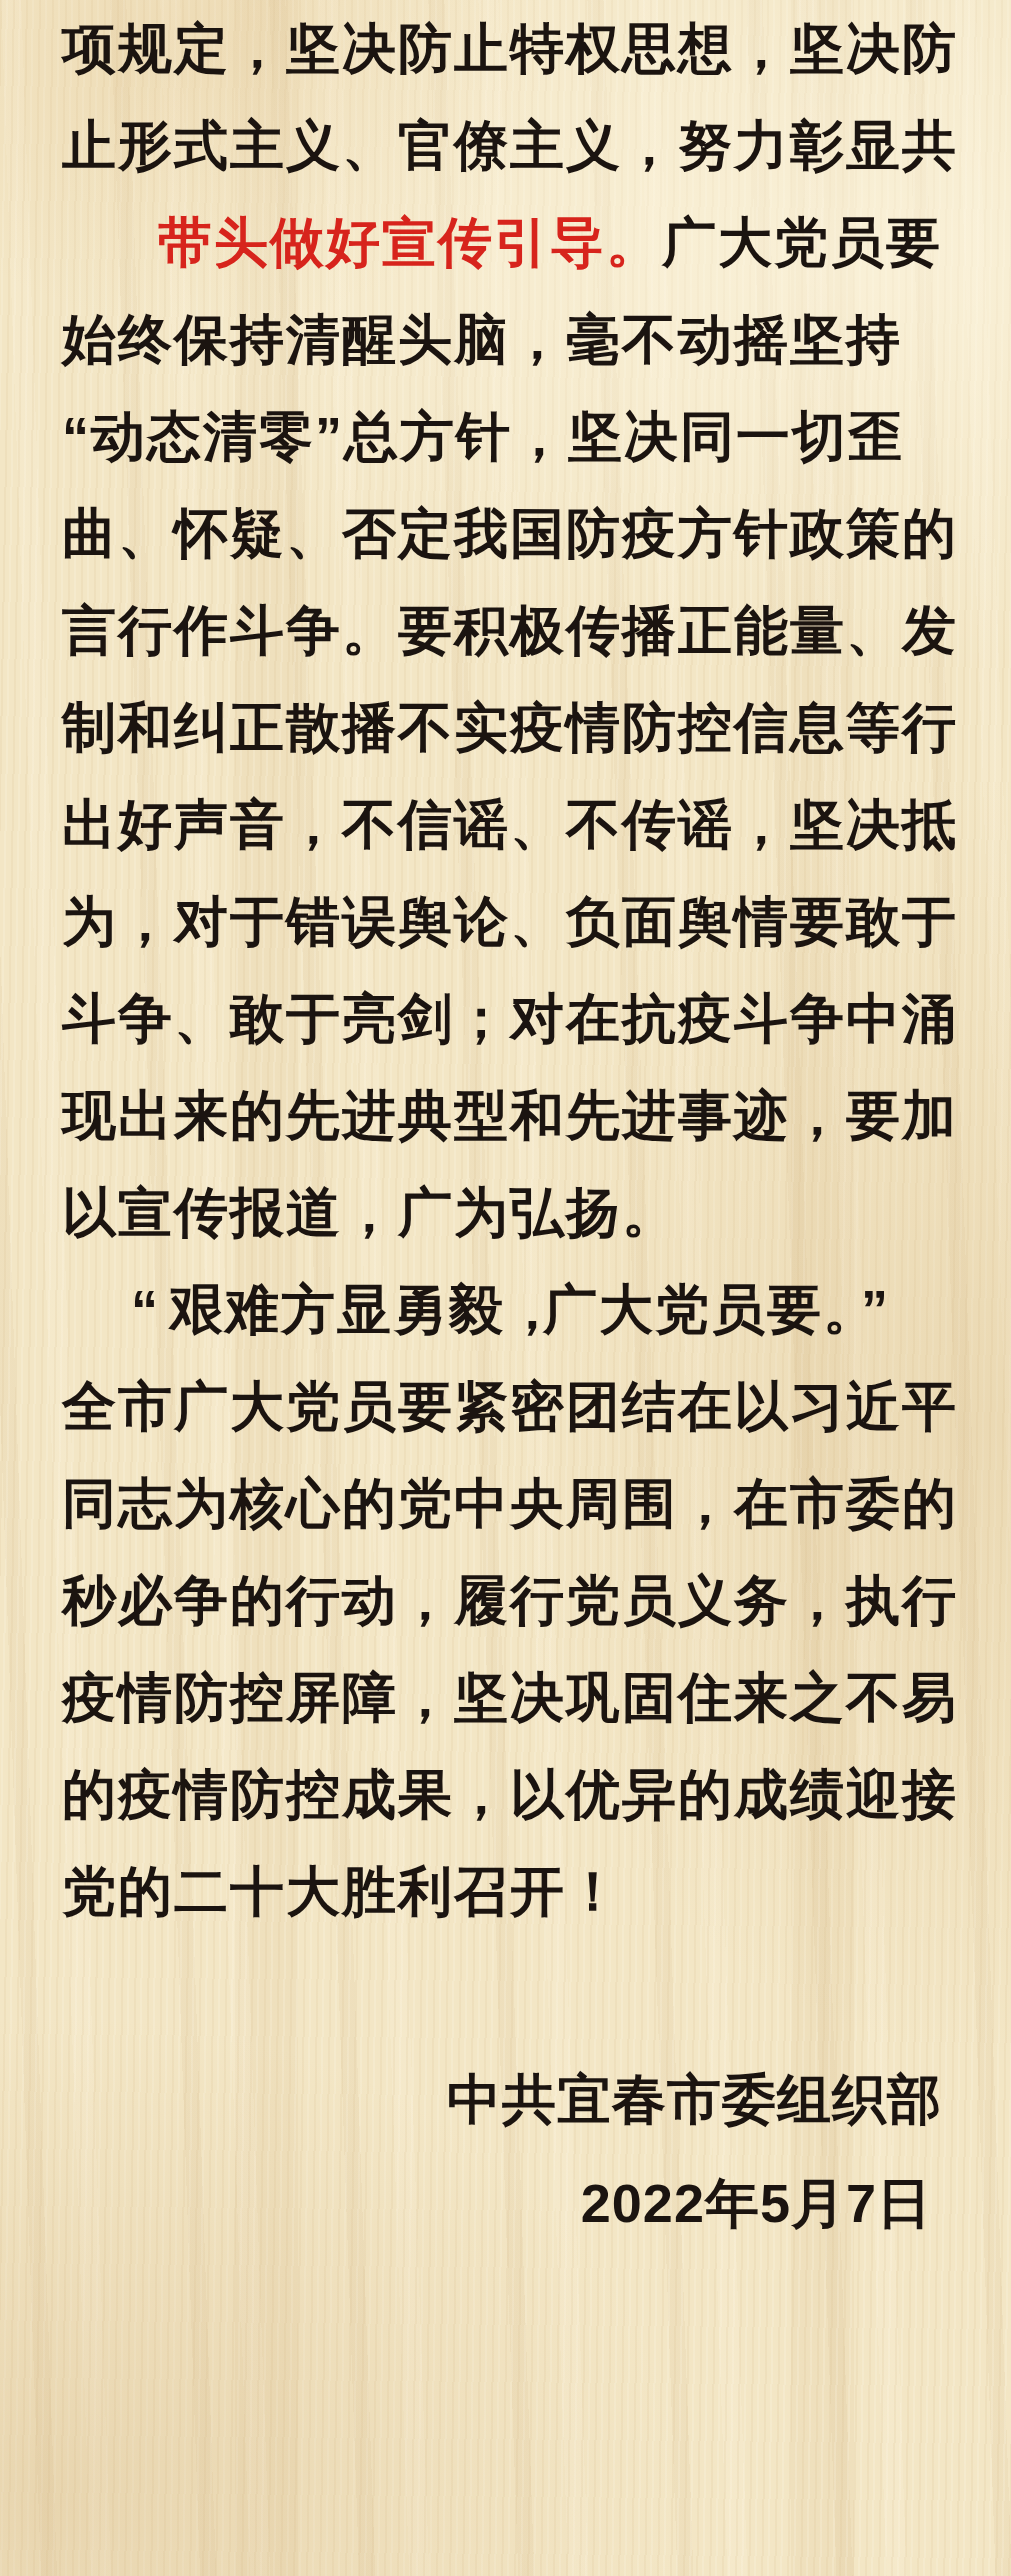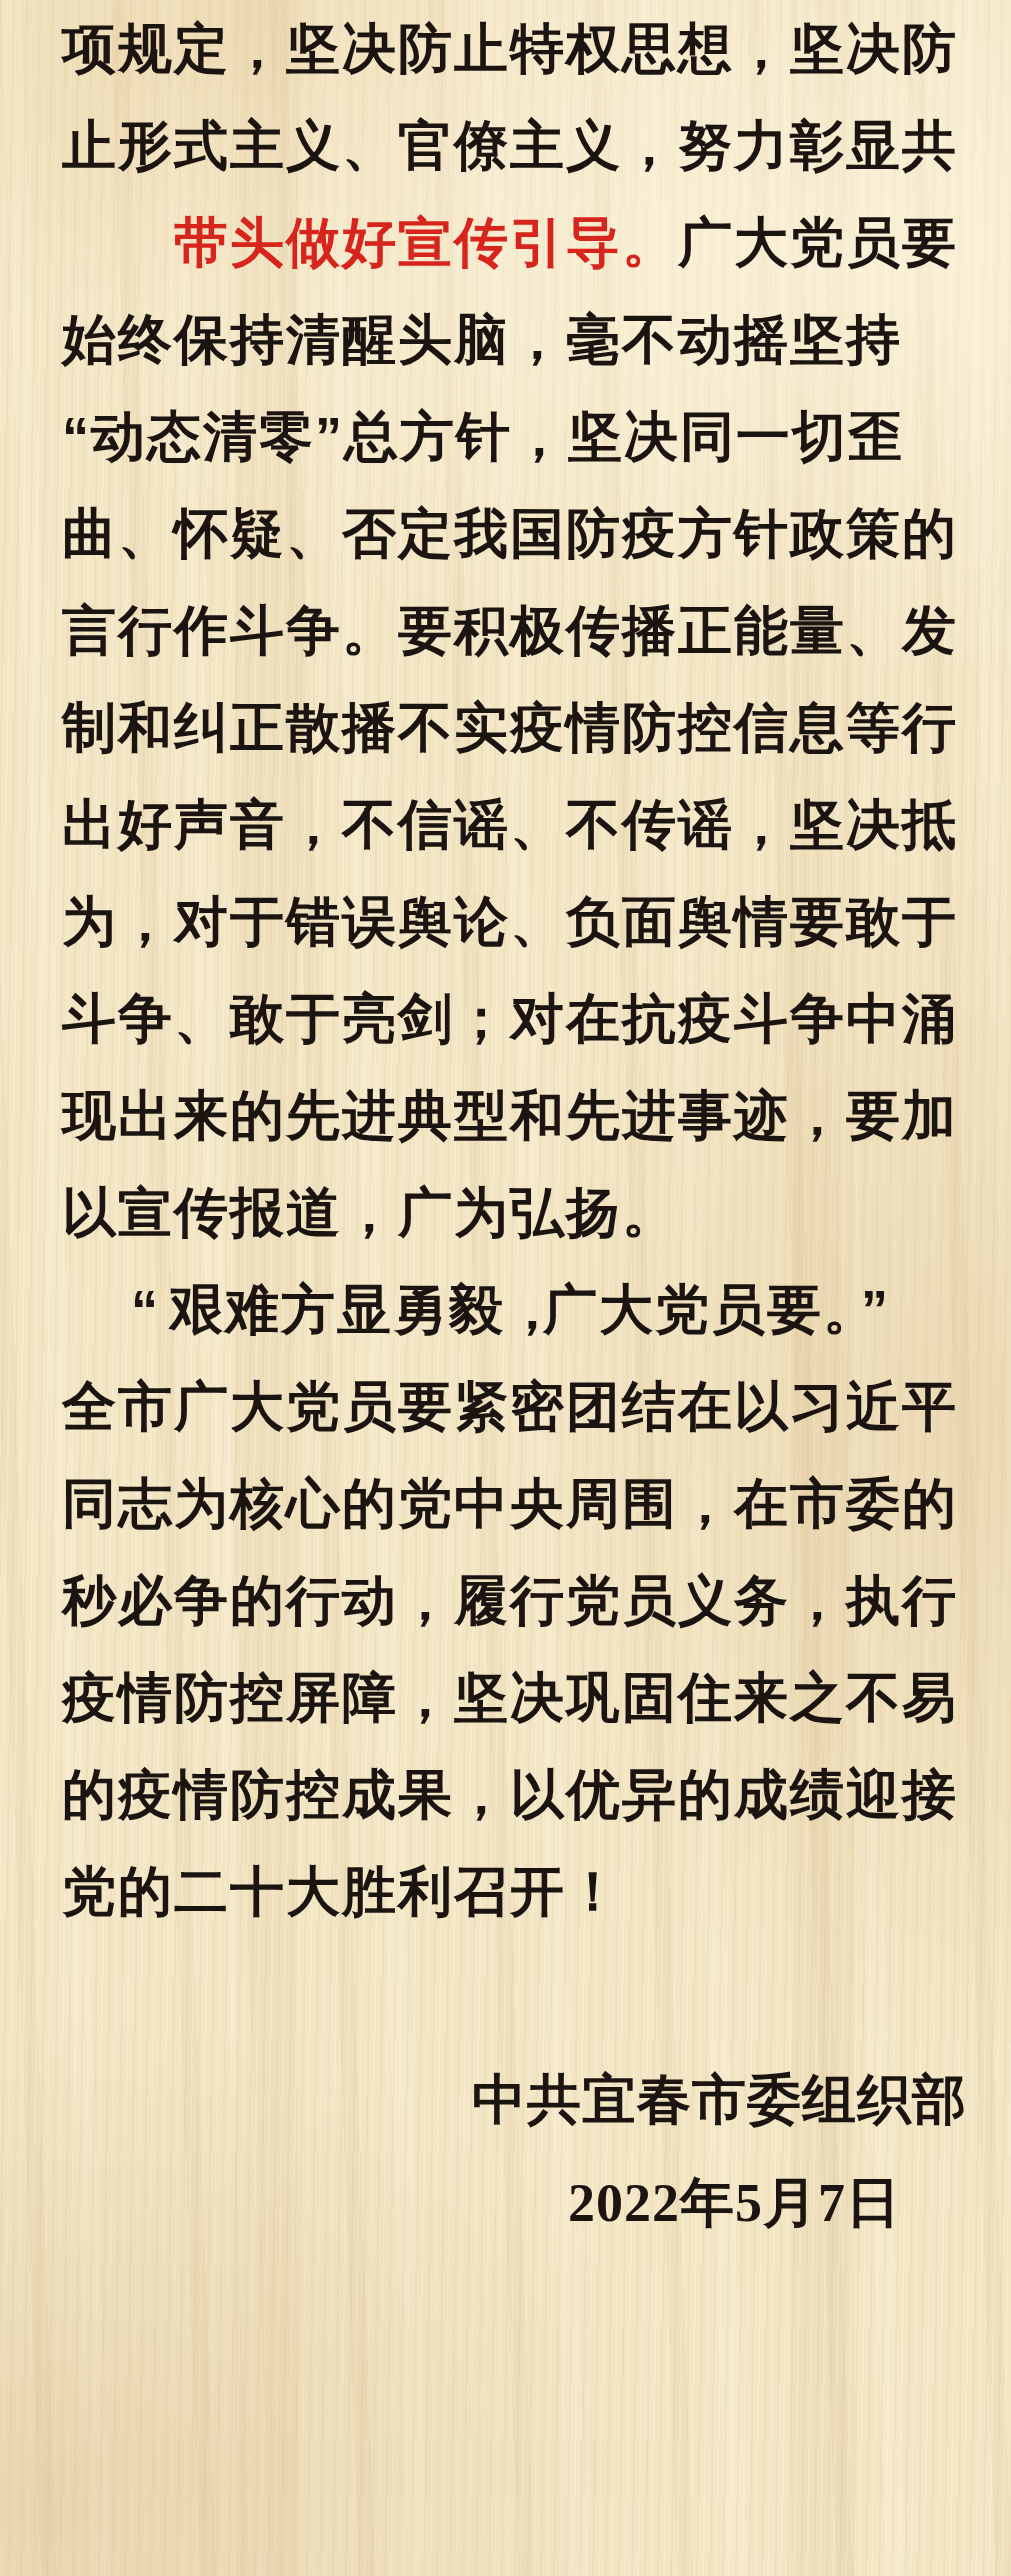--- a/index.html
+++ b/index.html
@@ -40,42 +40,42 @@
   .line {
     height: 97px;
     line-height: 97px;
     font-size: 54px;
     font-weight: bold;
     letter-spacing: 2px;
     white-space: nowrap;
   }
   .line.indent { padding-left: 96px; }
   .line.tight.indent { padding-left: 69px; }
-  .red { color: var(--red, #d7241c); margin-left: 16px; }
+  .red { color: var(--red, #d7241c); }
   .half {
     display: inline-block;
     width: 38px;
     letter-spacing: 0;
     overflow: visible;
     vertical-align: baseline;
   }
   .signature-block { padding-right: 0; }
   .sig-line {
     height: 97px;
     line-height: 97px;
     font-size: 54px;
     font-weight: bold;
     letter-spacing: 1px;
     text-align: right;
   }
-  .sig-name { margin-top: 111px; padding-right: 44px; }
+  .sig-name { margin-top: 111px; padding-right: 69px; }
   .sig-date {
     margin-top: 7px;
-    padding-right: 110px;
-    font-family: Liberation Serif, serif;
+    padding-right: 79px;
+    font-family: Liberation Sans, sans-serif;
   }
 </style>
 </head>
 <body>
 
 <div class="page">
   <div>
       <div class="line"><span>项规定，坚决防止特权思想，坚决防</span></div>
       <div class="line"><span>止形式主义、官僚主义，努力彰显共</span></div>
       <div class="line indent"><span class="red">带头做好宣传引导。</span><span>广大党员要</span></div>

